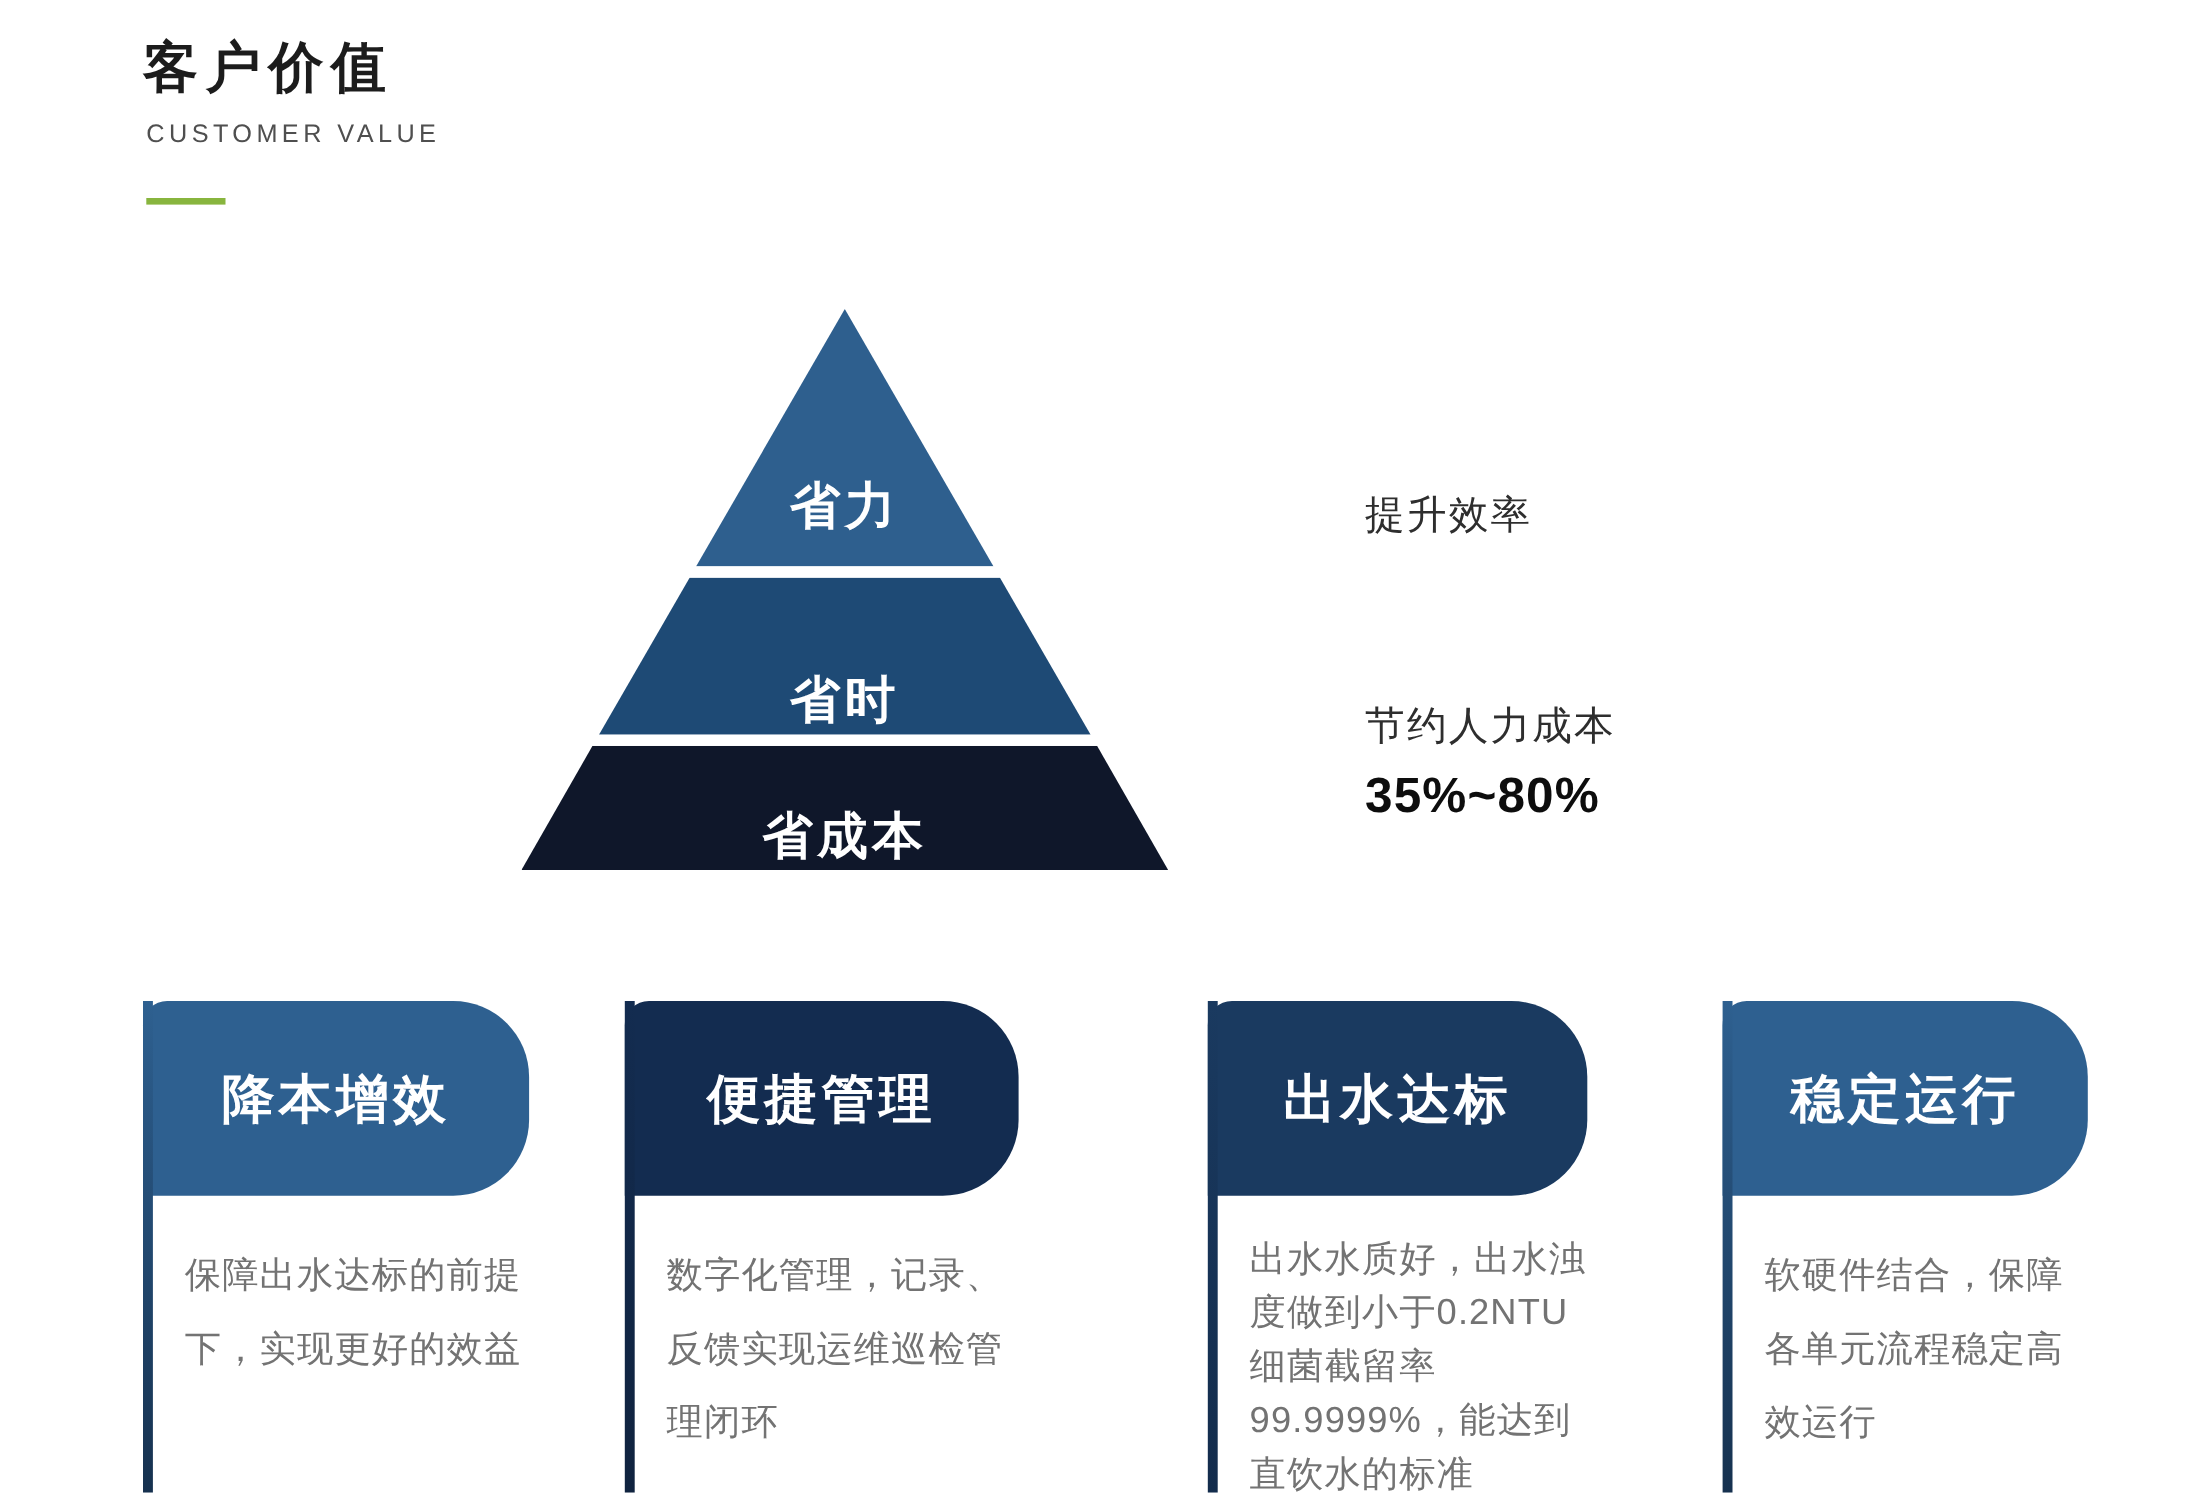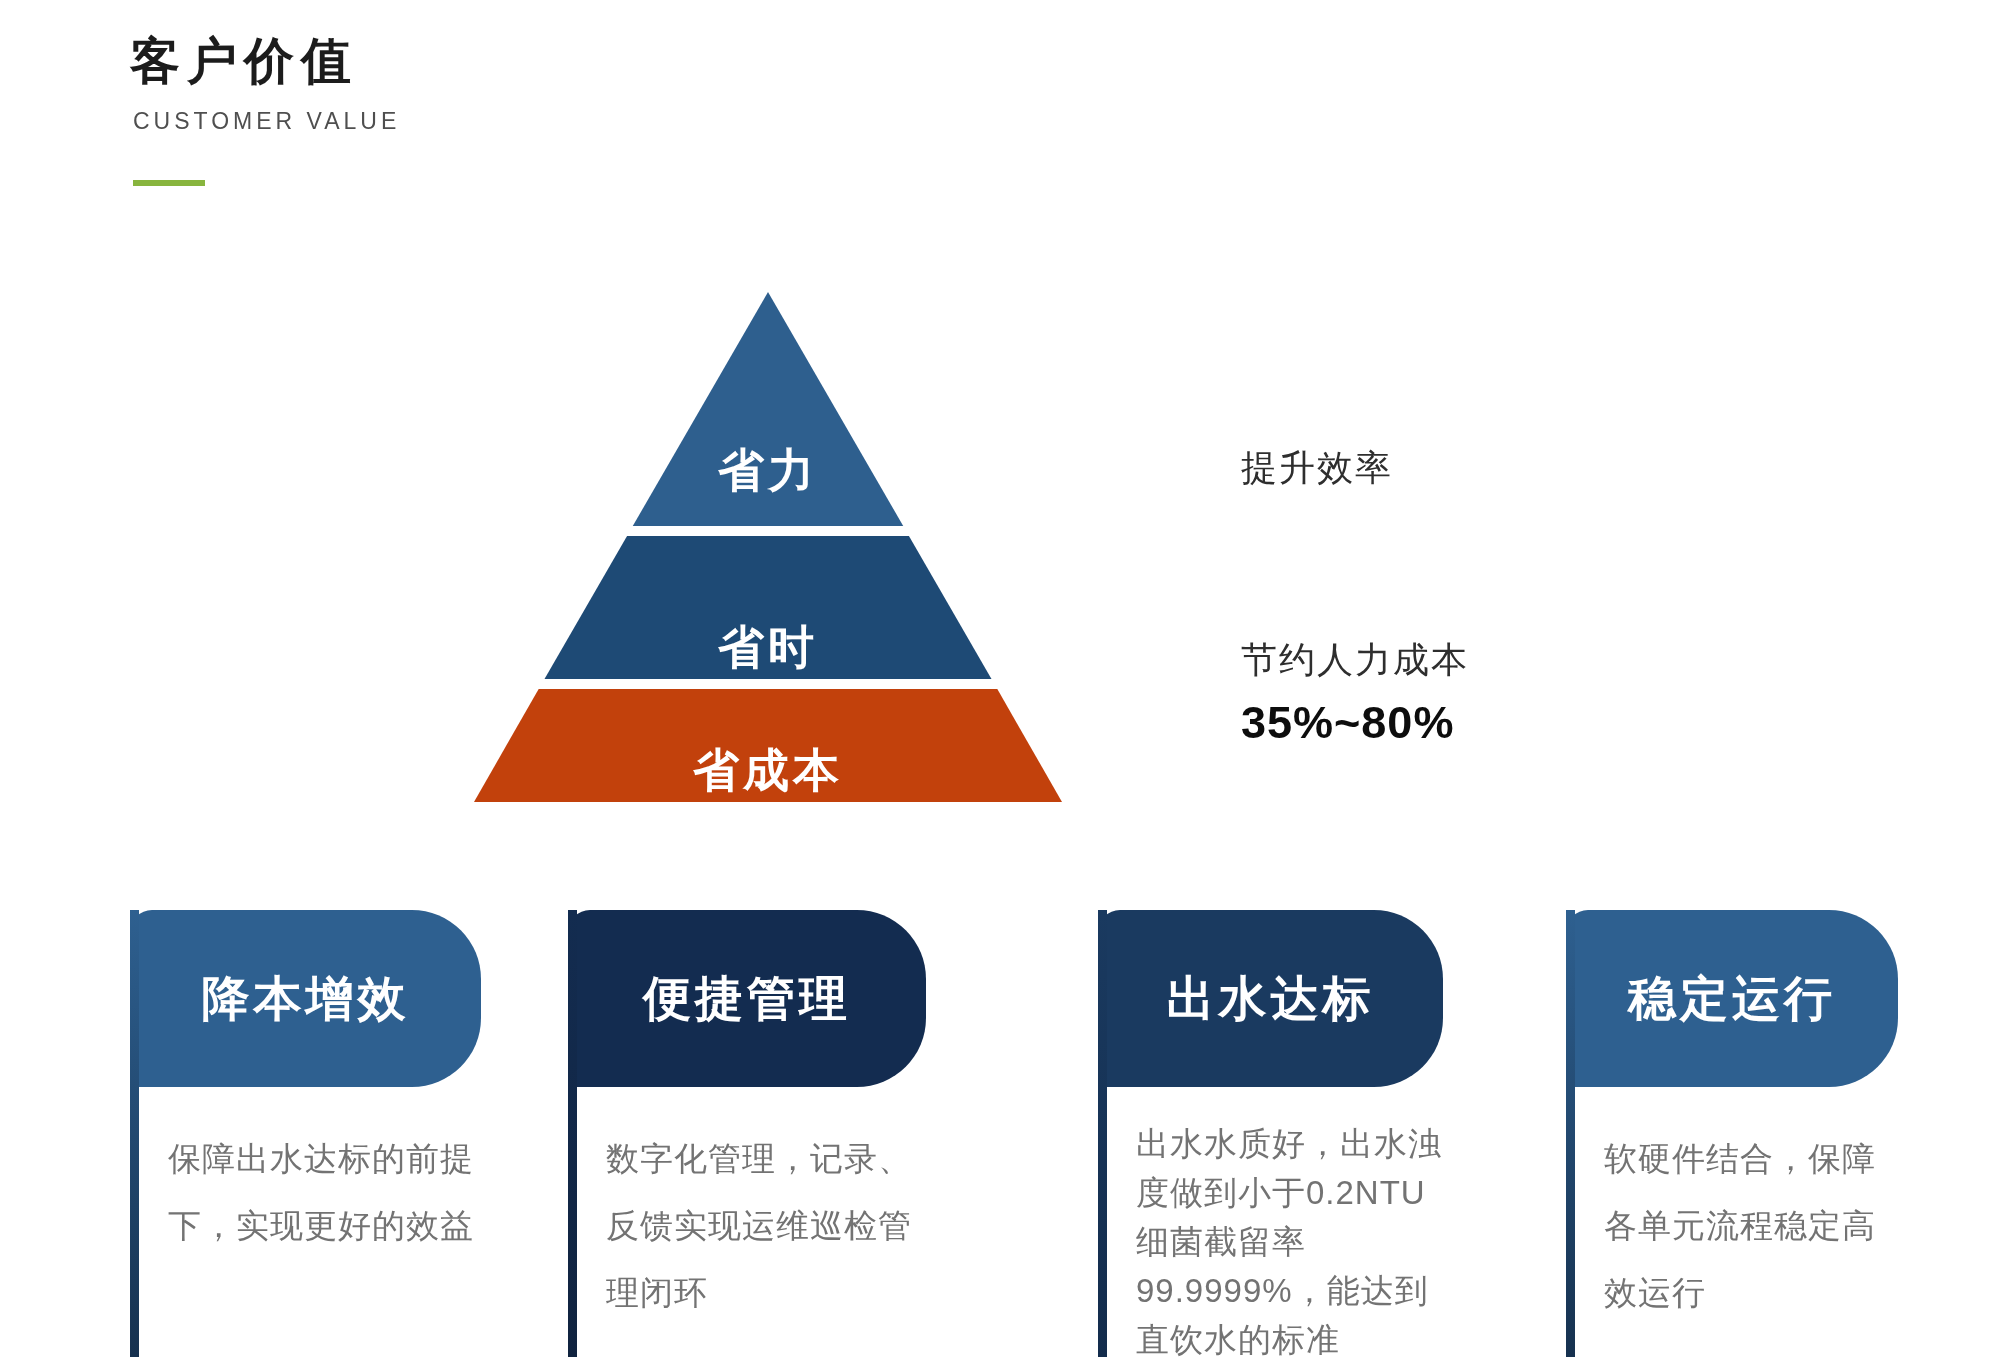--- a/index.html
+++ b/index.html
@@ -15,21 +15,21 @@
     position: absolute; left: 133px; top: 108px;
     font-size: 23px; color: #4f4f4f; letter-spacing: 4px;
   }
   .hdr-accent {
     position: absolute; left: 133px; top: 180px;
     width: 72px; height: 6px; background: #88b53e;
   }
 
   
   .pyramid {
-    position: absolute; left: 474px; top: 292px;
+    position: absolute; left: 474px; top: 281px;
     width: 588px; height: 510px;
   }
   .pyr-layer {
     position: absolute; left: 0; width: 100%;
     display: flex; justify-content: center; align-items: flex-end;
     color: #ffffff; font-weight: bold; font-size: 46px; letter-spacing: 4px;
   }
   .pyr-l1 {
     top: 0; height: 234px;
     clip-path: polygon(50% 0, 73% 100%, 27% 100%);
@@ -95,21 +95,21 @@
 <div class="hdr-subtitle">CUSTOMER  VALUE</div>
 <div class="hdr-accent" title="#88b53e"></div>
 
 <div class="pyramid">
   <div class="pyr-layer pyr-l1" style="background: rgb(46, 95, 142);">
     <span>省力</span>
   </div>
   <div class="pyr-layer pyr-l2" style="background: rgb(30, 74, 117);">
     <span>省时</span>
   </div>
-  <div class="pyr-layer pyr-l3" style="background: #c2410c; font-family: Liberation Serif, serif;">
+  <div class="pyr-layer pyr-l3" style="background: #0f172a; font-family: Liberation Serif, serif;">
     <span>省成本</span>
   </div>
 </div>
 
 <div class="stat stat-1">
   <div class="stat-label">提升效率</div>
 </div>
 <div class="stat stat-2">
   <div class="stat-label">节约人力成本</div>
   <div class="stat-value">35%~80%</div>

